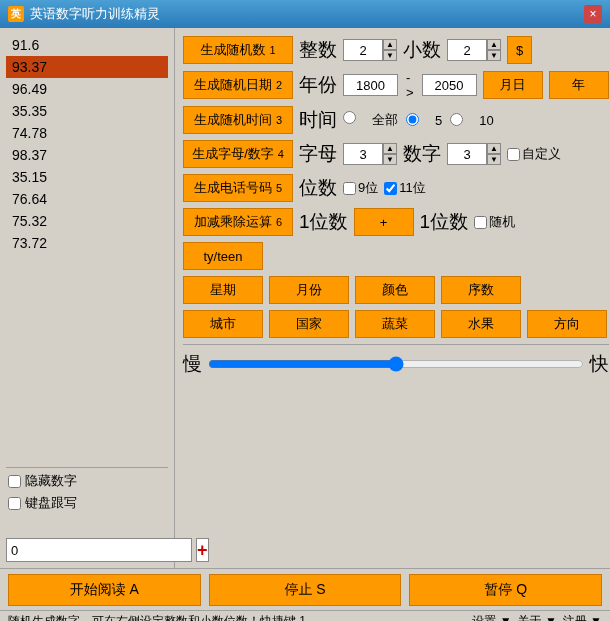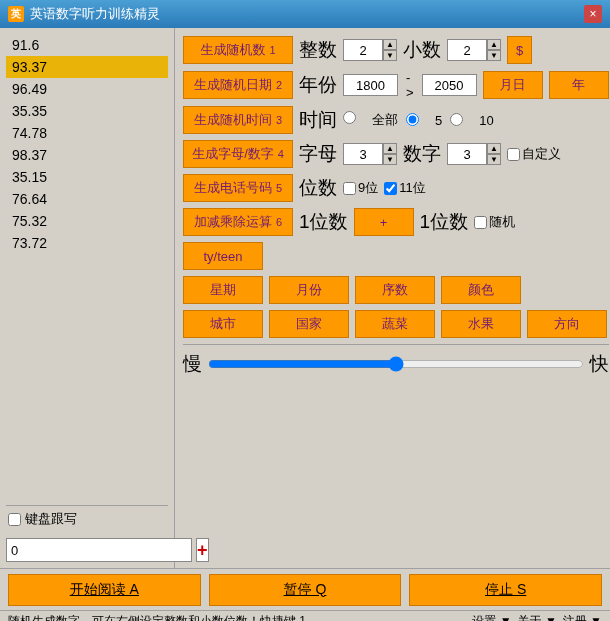--- a/index.html
+++ b/index.html
@@ -56,36 +56,36 @@
       height: 540px;
       background: #d4d0c8;
     }
     
     .left-panel {
       width: 175px;
       background: #d4d0c8;
       padding: 6px;
       display: flex;
       flex-direction: column;
-      gap: 0;
+      gap: 16px;
       border-right: 1px solid #a0a0a0;
     }
     .number-list {
       flex: 1;
       display: flex;
       flex-direction: column;
     }
     .number-item {
       padding: 3px 6px;
       font-size: 14px;
       color: #000;
       cursor: pointer;
     }
     .number-item.selected {
-      background: #eab308;
+      background: #c2410c;
     }
     .checkboxes {
       display: flex;
       flex-direction: column;
       gap: 4px;
       padding: 4px 2px;
       border-top: 1px solid #a0a0a0;
       margin-top: 4px;
     }
     .checkbox-row {
@@ -130,21 +130,21 @@
       gap: 6px;
     }
     .row {
       display: flex;
       align-items: center;
       gap: 6px;
     }
     .orange-btn {
       background: #ff9900;
       border: 1px solid #cc7700;
-      color: #701a75;
+      color: #000000;
       padding: 4px 8px;
       cursor: pointer;
       font-size: 13px;
       font-family: 'SimSun', sans-serif;
       white-space: nowrap;
       height: 28px;
       display: flex;
       align-items: center;
     }
     .orange-btn.main-btn {
@@ -240,21 +240,20 @@
     }
     
     .bottom-toolbar {
       background: #d4d0c8;
       height: 42px;
       display: flex;
       align-items: center;
       gap: 8px;
       padding: 0 8px;
       border-top: 1px solid #a0a0a0;
-      text-decoration: underline;
     }
     .big-orange-btn {
       flex: 1;
       height: 32px;
       background: #ff9900;
       border: 1px solid #cc7700;
       color: #000;
       cursor: pointer;
       font-size: 14px;
       font-family: 'SimSun', sans-serif;
@@ -302,20 +301,24 @@
         <div class="number-item">96.49</div>
         <div class="number-item">35.35</div>
         <div class="number-item">74.78</div>
         <div class="number-item">98.37</div>
         <div class="number-item">35.15</div>
         <div class="number-item">76.64</div>
         <div class="number-item">75.32</div>
         <div class="number-item">73.72</div>
       </div>
     <div class="checkboxes">
+      <label class="checkbox-row">
+        <input type="checkbox" style="">
+        <span>隐藏数字</span>
+      </label>
       <label class="checkbox-row">
         <input type="checkbox" style="">
         <span>键盘跟写</span>
       </label>
     </div>
     <div class="input-row">
       <input class="bottom-input" type="text" value="0" style="">
       <button class="add-btn">+</button>
     </div>
   </div>
@@ -438,22 +441,22 @@
       </label>
     </div>
 
     <div class="row">
       <button class="orange-btn medium-btn">ty/teen</button>
     </div>
 
     <div class="row">
       <button class="orange-btn medium-btn">星期</button>
       <button class="orange-btn medium-btn">月份</button>
+      <button class="orange-btn medium-btn">颜色</button>
       <button class="orange-btn medium-btn">序数</button>
-      <button class="orange-btn medium-btn">颜色</button>
     </div>
 
     <div class="row">
       <button class="orange-btn medium-btn">城市</button>
       <button class="orange-btn medium-btn">国家</button>
       <button class="orange-btn medium-btn">蔬菜</button>
       <button class="orange-btn medium-btn">水果</button>
       <button class="orange-btn medium-btn">方向</button>
     </div>
 
@@ -463,22 +466,22 @@
         <input type="range" min="0" max="100" value="50" style="">
       </div>
       <span class="label-text">快</span>
     </div>
 
   </div>
 </div>
 
 <div class="bottom-toolbar">
   <button class="big-orange-btn">开始阅读 A</button>
+  <button class="big-orange-btn">停止 S</button>
   <button class="big-orange-btn">暂停 Q</button>
-  <button class="big-orange-btn">停止 S</button>
 </div>
 
 <div class="status-bar">
   <span class="status-left">随机生成数字，可在右侧设定整数和小数位数！快捷键 1。</span>
   <div class="status-right">
     <span style="cursor:pointer;">
       <span>设置</span>
       <span>▼</span>
     </span>
     <span style="cursor:pointer;">

